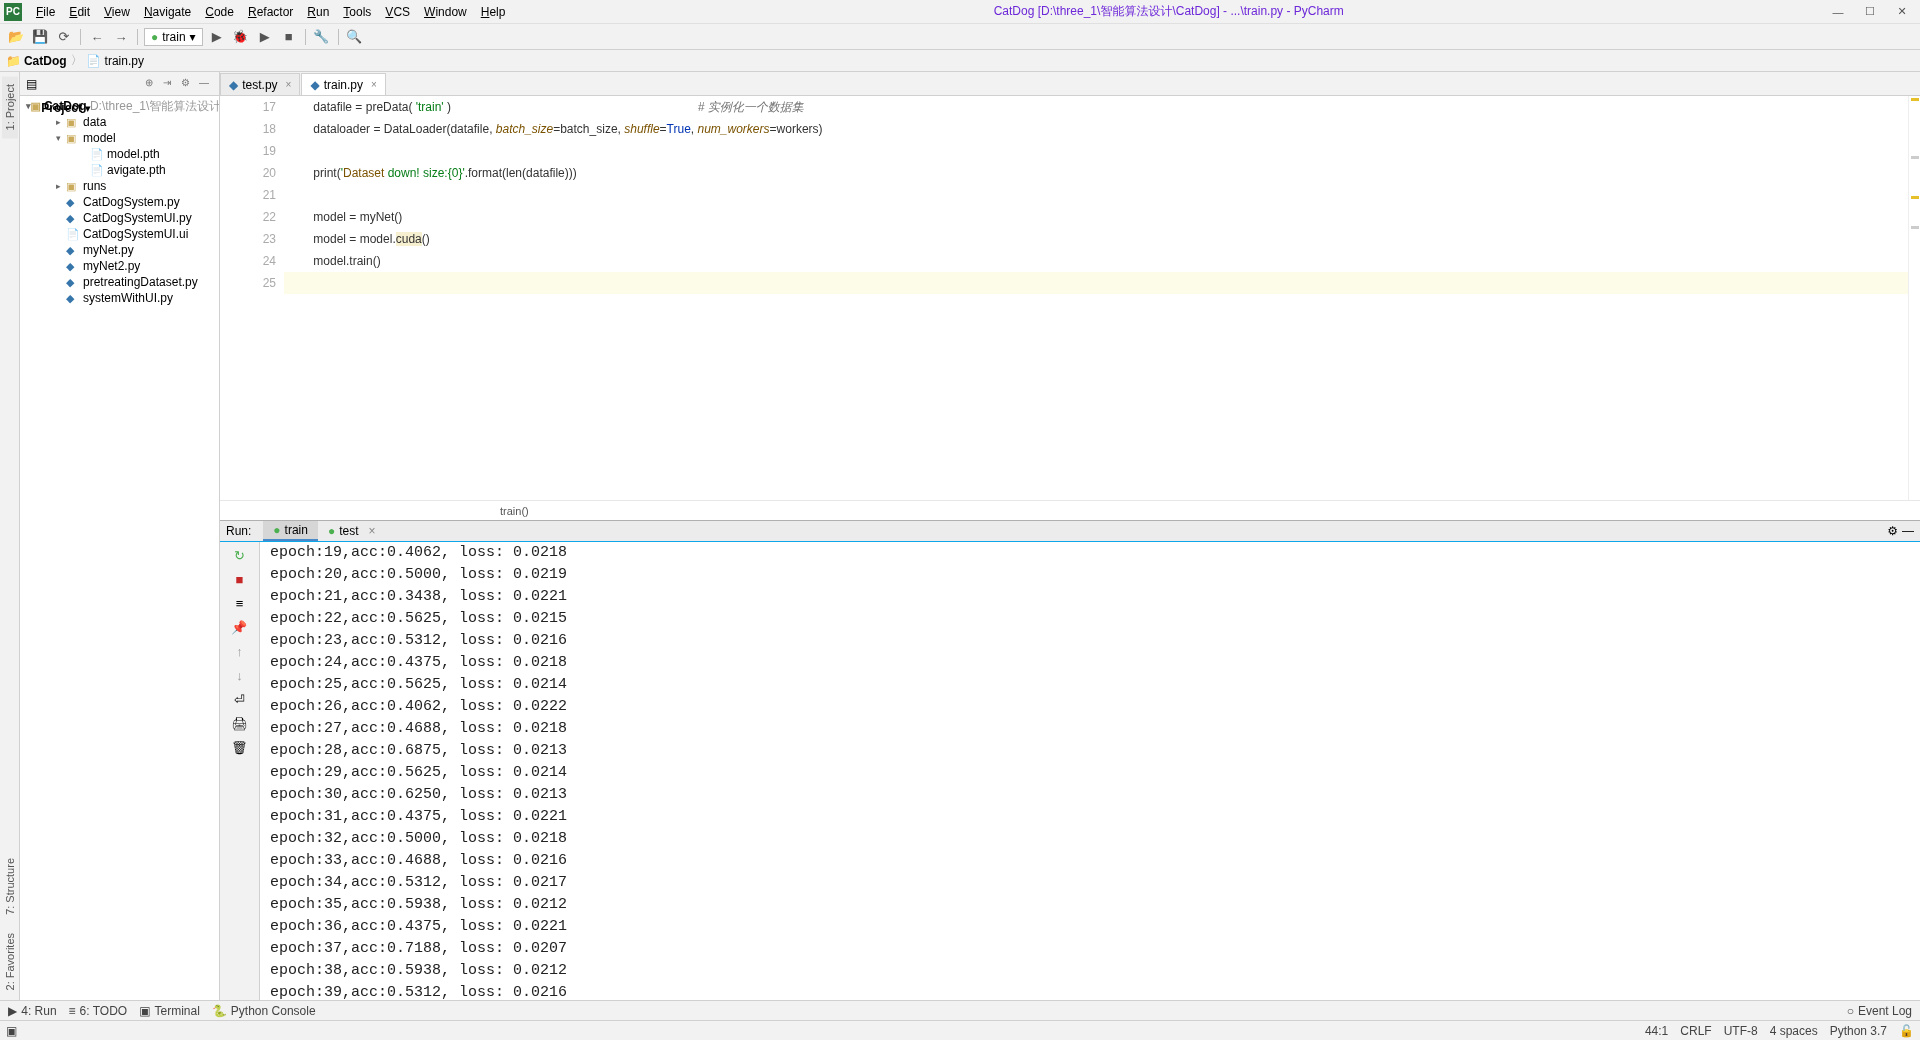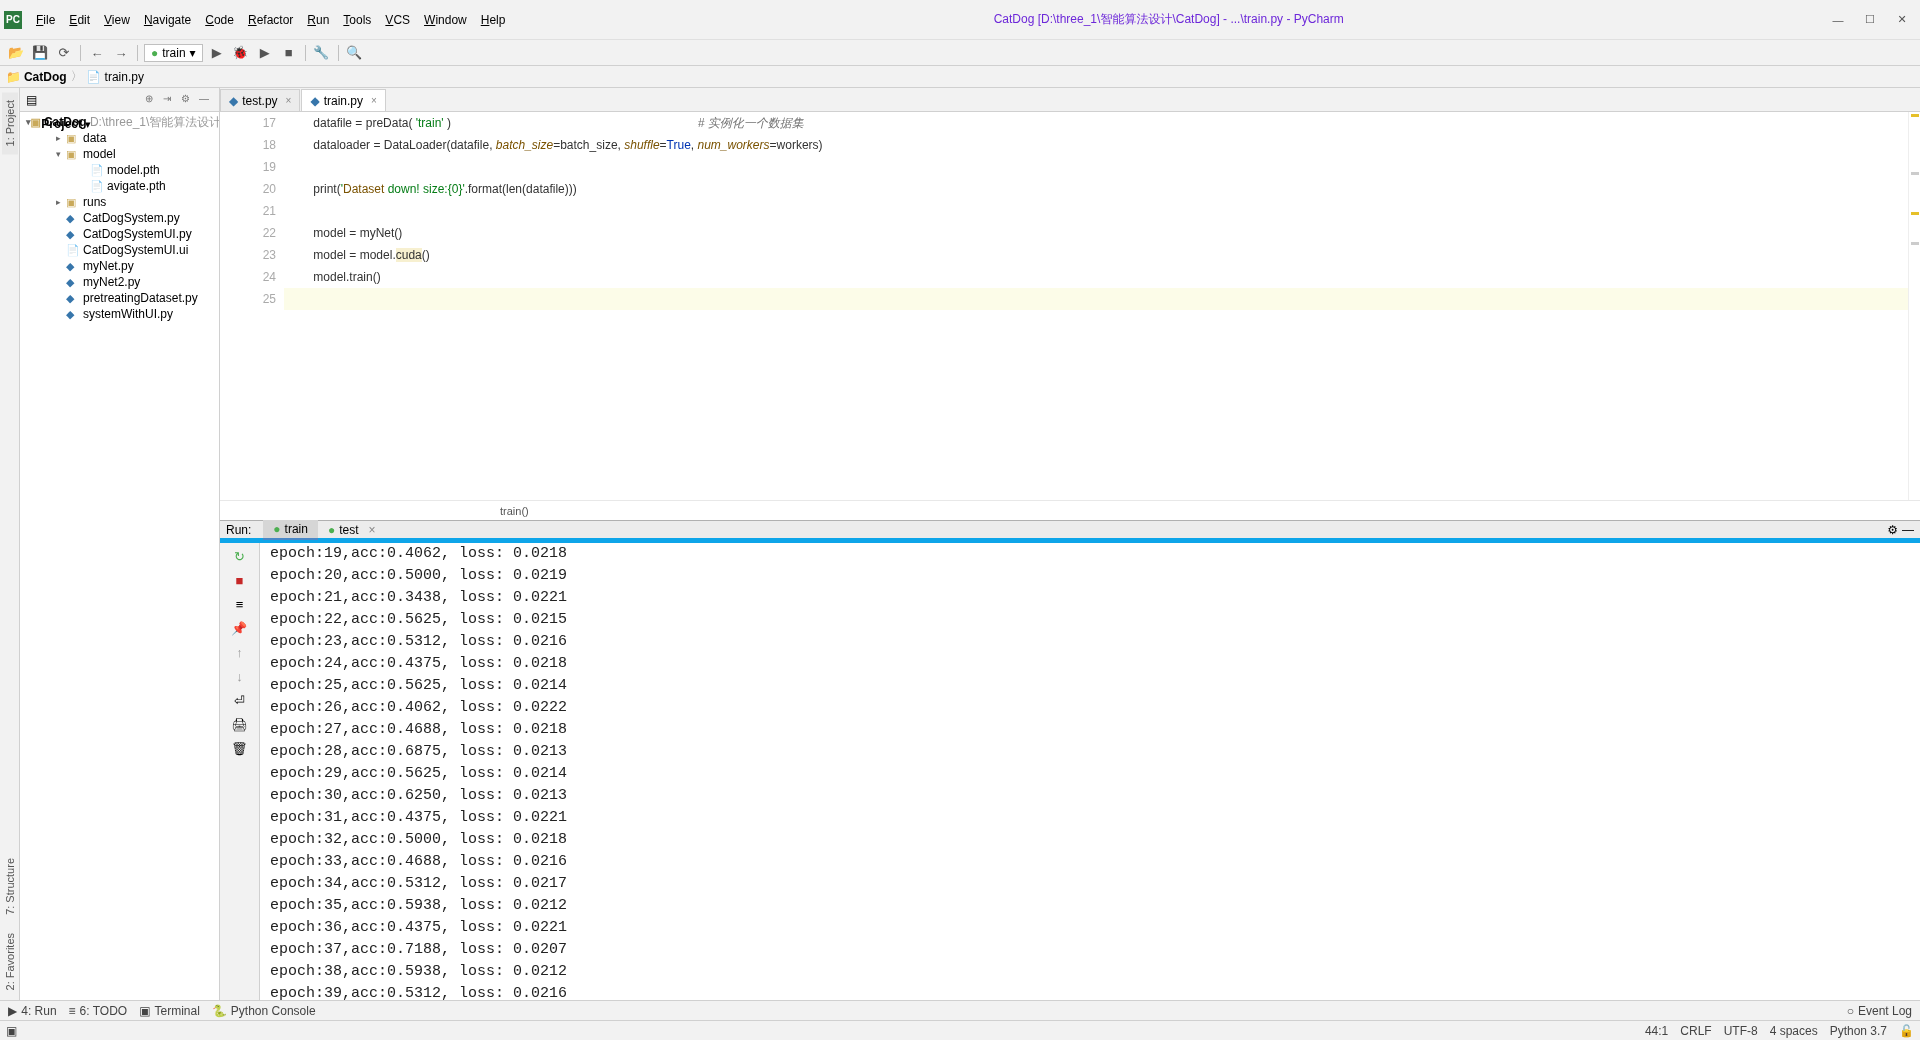--- a/index.html
+++ b/index.html
@@ -1,19 +1,19 @@
 <!DOCTYPE html>
 <html><head>
 <meta charset="utf-8">
 <style>
 * { margin: 0; padding: 0; box-sizing: border-box; font-family: -apple-system, "Segoe UI", Arial, sans-serif; font-size: 12px; }
 body { background: #f2f2f2; width: 1920px; height: 1040px; overflow: hidden; display: flex; flex-direction: column; }
 
 
-.titlebar { height: 40px; background: #f2f2f2; display: flex; align-items: center; border-bottom: 1px solid #e0e0e0; }
+.titlebar { height: 24px; background: #f2f2f2; display: flex; align-items: center; border-bottom: 1px solid #e0e0e0; }
 .titlebar .app-icon { width: 18px; height: 18px; background: #2d7a3e; margin: 0 4px; display: flex; align-items: center; justify-content: center; color: white; font-size: 10px; font-weight: bold; }
 .titlebar .menus { display: flex; gap: 2px; margin-left: 4px; }
 .titlebar .menu { padding: 2px 6px; cursor: pointer; }
 .titlebar .menu u { text-decoration: underline; }
 .titlebar .title-text { flex: 1; text-align: center; color: #6d28d9; font-size: 12px; }
 .titlebar .win-controls { display: flex; gap: 8px; margin-right: 6px; }
 .titlebar .win-btn { width: 24px; height: 24px; display: flex; align-items: center; justify-content: center; font-size: 11px; color: #555; }
 
 
 .toolbar { height: 26px; background: #f2f2f2; display: flex; align-items: center; gap: 4px; padding: 0 6px; border-bottom: 1px solid #d0d0d0; }
@@ -66,21 +66,21 @@
 .param { color: #7a5200; font-style: italic; }
 .bool { color: #0033b3; }
 .comment { color: #737373; font-style: italic; }
 .warn { background: #f7f0d0; }
 .editor-breadcrumb { height: 20px; display: flex; align-items: center; padding-left: 280px; font-size: 11px; color: #555; background: #fff; border-top: 1px solid #e8e8e8; }
 .editor-right-stripe { width: 12px; background: #fff; border-left: 1px solid #eee; position: relative; }
 .stripe-mark { position: absolute; right: 1px; width: 8px; height: 3px; }
 
 
 .run-tool { height: 480px; display: flex; flex-direction: column; border-top: 1px solid #b0b0b0; }
-.run-header { height: 22px; background: #ececec; display: flex; align-items: center; padding: 0 6px; gap: 4px; border-bottom: 5px solid #0ea5e9; font-size: 11px; }
+.run-header { height: 22px; background: #ececec; display: flex; align-items: center; padding: 0 6px; gap: 4px; border-bottom: 1px solid #0ea5e9; font-size: 11px; }
 .run-header .label { margin-right: 8px; }
 .run-tab { padding: 2px 10px; display: flex; align-items: center; gap: 4px; }
 .run-tab.active { background: #d6d6d6; border-bottom: 2px solid #4a88c7; }
 .run-header .spacer { flex: 1; }
 .run-body { flex: 1; display: flex; background: #fff; }
 .run-sidebar { width: 40px; background: #f2f2f2; border-right: 1px solid #d0d0d0; display: flex; flex-direction: column; align-items: center; padding: 4px 0; gap: 6px; }
 .run-sidebar .rb { width: 18px; height: 18px; font-size: 13px; display: flex; align-items: center; justify-content: center; }
 .console { flex: 1; overflow: auto; font-family: "Consolas", "Courier New", monospace; font-size: 15px; line-height: 22px; padding: 0 10px; white-space: pre; color: #222; }
 
 

